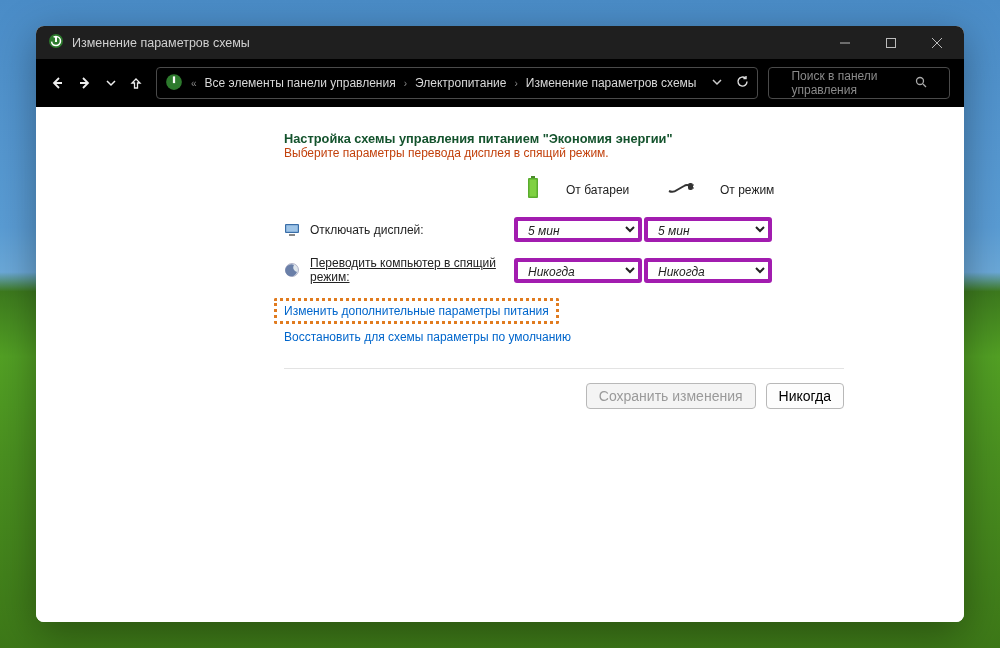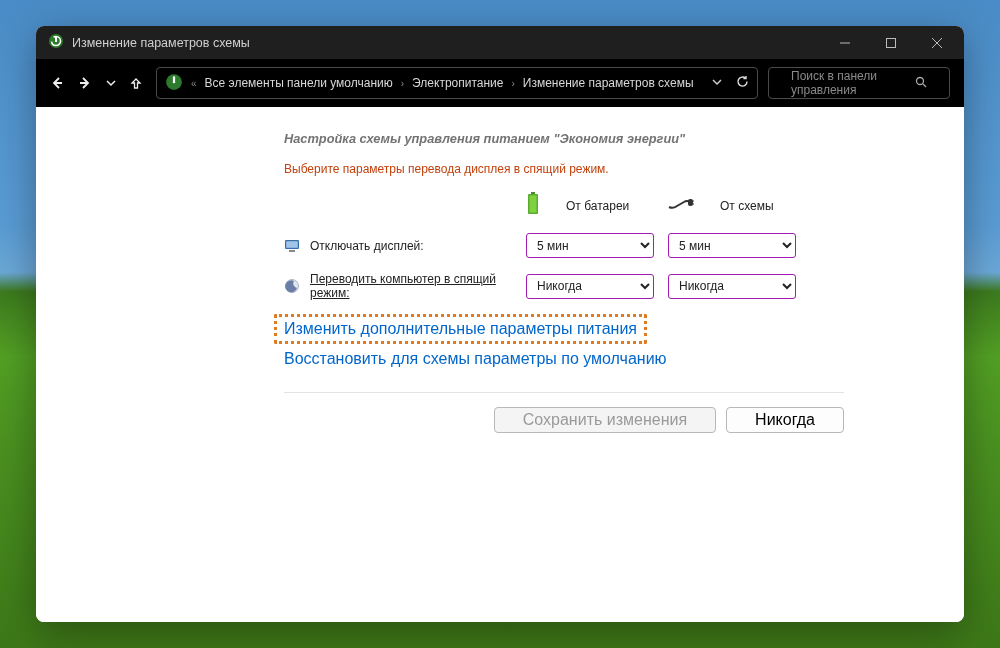--- a/index.html
+++ b/index.html
@@ -42,41 +42,41 @@
   .crumb-sep { color:#888; font-size:10px;}
   .addr-controls { display:flex; align-items:center; gap:14px; margin-left:8px;}
   .searchbar {
     width:182px; height:32px; border:1px solid #4a4a4a; border-radius:4px;
     display:flex; align-items:center; padding:0 22px; color:#8a8a8a; font-size:12px; justify-content:space-between;
   }
   .content {
     flex:1; background:#fff; overflow:auto; padding:24px 40px 0 40px;
   }
   .inner { margin-left:208px; max-width:560px;}
-  h1 { color:#737373; font-size:12.8px; font-weight:600; margin-bottom:16px;font-style:italic;}
+  h1 { color:#14532d; font-size:12.8px; font-weight:600; margin-bottom:0;}
   .subtitle { font-size:12px; color:#c2410c; margin-bottom:16px;}
   .cols-header { display:grid; grid-template-columns:230px 130px 130px; gap:12px; align-items:center; margin-bottom:14px;}
   .col-battery, .col-plug { display:flex; align-items:center; gap:26px; font-size:12px;}
   .battery-icon { width:14px; height:24px; }
   .plug-icon { width:26px; height:14px; }
-  .row { display:grid; grid-template-columns:230px 130px 130px; gap:12px; align-items:center; margin-bottom:14px;}
+  .row { display:grid; grid-template-columns:230px 130px 130px; align-items:center; margin-bottom:14px;}
   .row-label { display:flex; align-items:center; gap:10px; font-size:12px;}
   .row-label .ico { width:16px; height:16px; display:inline-flex; align-items:center; justify-content:center;}
   select.combo {
-    width:128px; height:25px; border:1px solid #a21caf; border-radius:3px; font-size:12px;
-    padding:2px 6px; background:#fff; color:#222;
+    width:128px; height:25px; border:4px solid #a21caf; border-radius:3px; font-size:12px;
+    padding:2px 6px; background:#fff; color:#222;font-style:italic;
   }
   .links { margin-top:12px; margin-left:-10px;}
-  .link { display:inline-block; color:#0066cc; font-size:16px; padding:6px 10px; cursor:pointer;}
+  .link { display:inline-block; color:#0066cc; font-size:12px; padding:6px 10px; cursor:pointer;}
   .highlight { border:3px dotted #e07b1f; border-radius:2px; padding:3px 7px; }
   .footer-sep { border-top:1px solid #e3e3e3; margin-top:18px;}
   .footer { display:flex; justify-content:flex-end; gap:10px; padding:14px 0 0 0;}
   .btn {
     min-width:78px; height:26px; border:1px solid #b8b8b8; border-radius:4px; background:#fdfdfd;
-    font-size:16px; padding:0 28px; display:inline-flex; align-items:center; justify-content:center;
+    font-size:14px; padding:0 12px; display:inline-flex; align-items:center; justify-content:center;
   }
   .btn.disabled { color:#9a9a9a; background:#f4f4f4;}
   .cp-icon-small { width:16px; height:16px; }
   .cp-icon-addr { width:18px; height:18px; }
   .chev { width:10px; height:10px; }
   .up-arr { width:12px; height:12px; }
 </style>
 </head>
 <body>
 
@@ -141,21 +141,21 @@
 
     <div class="addressbar">
       <span>
         <svg class="cp-icon-addr" viewBox="0 0 16 16">
             <circle cx="8" cy="8" r="7" fill="#2d7a2d"></circle>
             <rect x="7" y="3" width="2" height="6" fill="#fff"></rect>
           </svg>
       </span>
       <span class="crumb-sep">«</span>
       <div class="crumbs">
-        <span>Все элементы панели умолчанию</span>
+        <span>Все элементы панели управления</span>
         <span class="crumb-sep">›</span>
         <span>Электропитание</span>
         <span class="crumb-sep">›</span>
         <span>Изменение параметров схемы</span>
       </div>
       <div class="addr-controls">
         <span><svg class="chev" viewBox="0 0 10 10">
               <path d="M1 3 L5 7 L9 3" fill="none" stroke="#ccc" stroke-width="1.5"></path>
             </svg></span>
         <span><svg width="13" height="13" viewBox="0 0 13 13">
@@ -193,21 +193,21 @@
         </div>
         <div class="col-plug">
           <span>
             <svg class="plug-icon" viewBox="0 0 26 14">
                 <path d="M1 10 Q5 12 9 9 L16 5 Q19 3 22 5" fill="none" stroke="#333" stroke-width="2"></path>
                 <rect x="20" y="2" width="5" height="7" rx="2" fill="#333"></rect>
                 <line x1="25" y1="4" x2="27" y2="4" stroke="#333" stroke-width="1.2"></line>
                 <line x1="25" y1="7" x2="27" y2="7" stroke="#333" stroke-width="1.2"></line>
               </svg>
           </span>
-          <span>От схемы</span>
+          <span>От режим</span>
         </div>
       </div>
 
       <div class="row">
         <div class="row-label">
           <span class="ico">
             <svg width="16" height="16" viewBox="0 0 16 16">
                 <rect x="1" y="2" width="14" height="9" rx="1" fill="#3a6ea8"></rect>
                 <rect x="2.2" y="3.2" width="11.6" height="6.6" fill="#9fc5e8"></rect>
                 <rect x="5" y="12" width="6" height="2" fill="#888"></rect>

